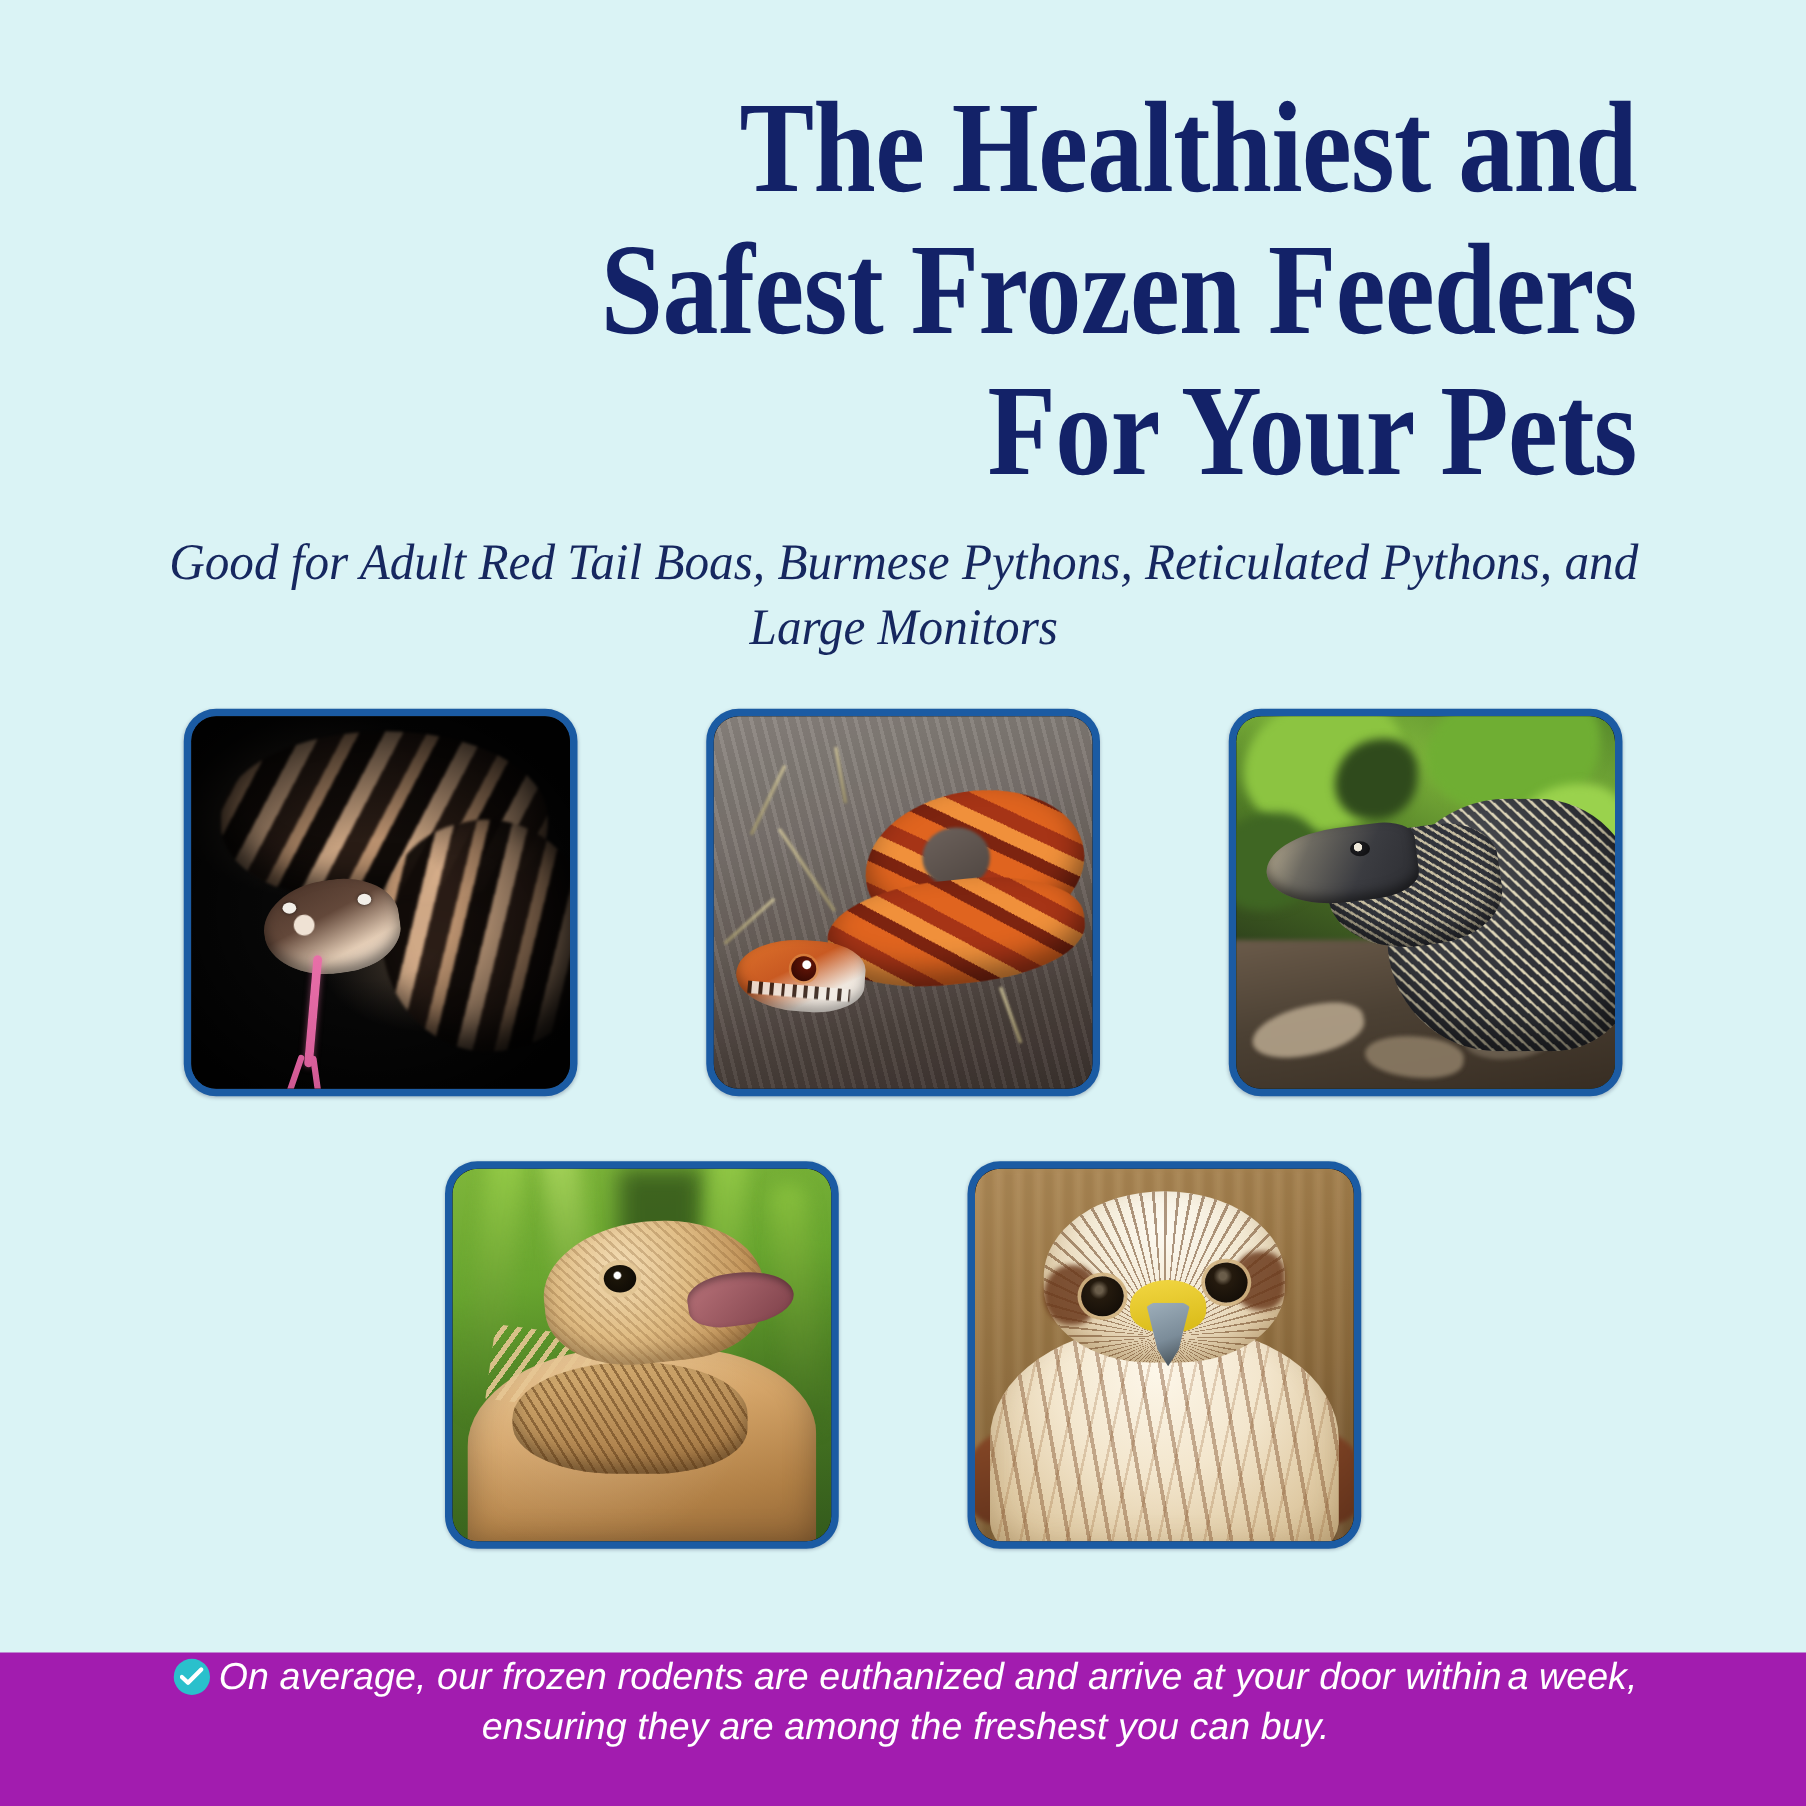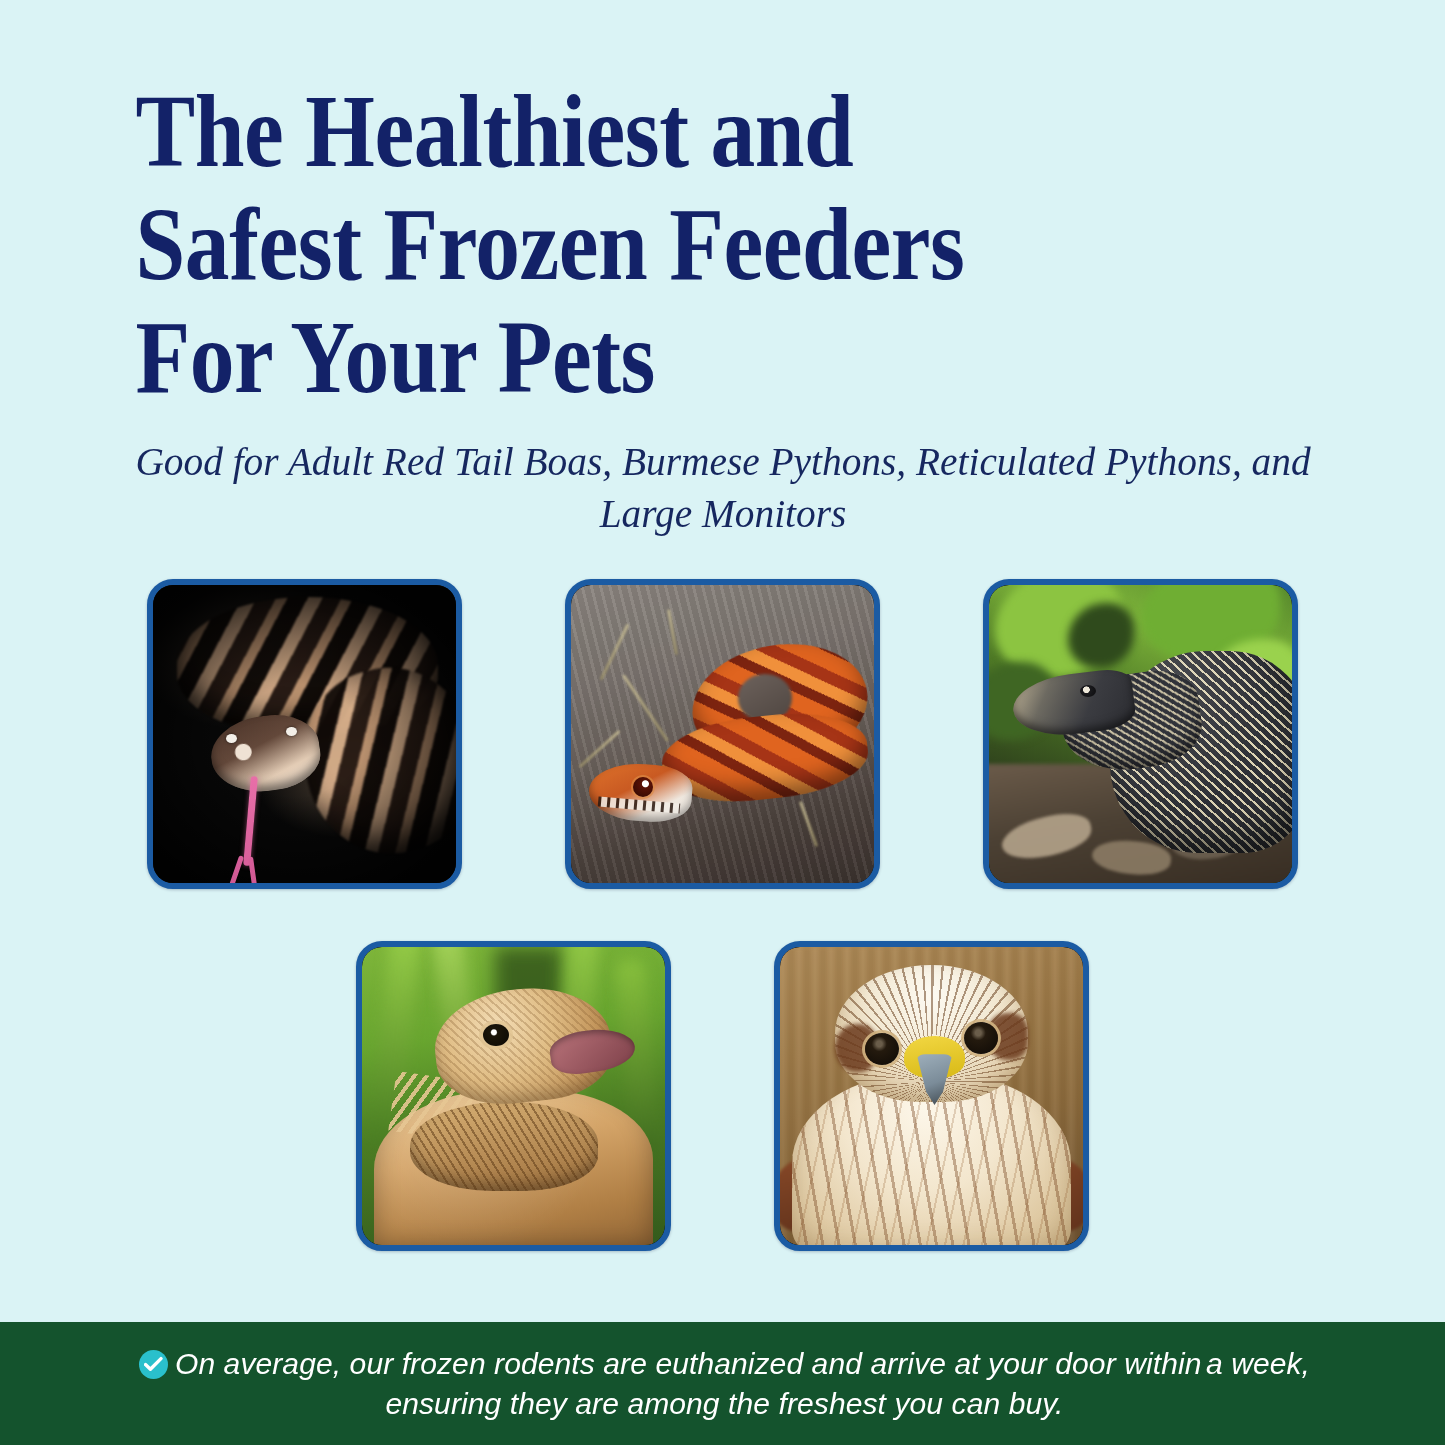--- a/index.html
+++ b/index.html
@@ -20,22 +20,21 @@
     width: 1445px;
     height: 1445px;
     background: #daf3f5;
     display: flex;
     flex-direction: column;
   }
 
   
   .headline-block {
     padding-top: 62px;
-    text-align: left;
-    margin-top: 12px;
+    text-align: right;
   }
   .headline {
     font-family: "Liberation Serif", "DejaVu Serif", serif;
     font-weight: bold;
     color: #132268;
     font-size: 104px;
     line-height: 113px;
     letter-spacing: -0.5px;
     transform: scaleX(0.86);
     transform-origin: center top;
@@ -512,23 +511,23 @@
     clip-path: polygon(8% 0, 92% 0, 70% 74%, 50% 100%, 30% 74%);
   }
 
   
   .footer {
     position: absolute;
     left: 0;
     bottom: 0;
     width: 1445px;
     height: 123px;
-    background: #14532d;
+    background: #a21caf;
     display: flex;
-    align-items: center;
+    align-items: flex-start;
     justify-content: center;
   }
   .footer-inner {
     width: 1200px;
     text-align: center;
     position: relative;
     padding-left: 4px;
   }
   .footer-text {
     display: inline;

